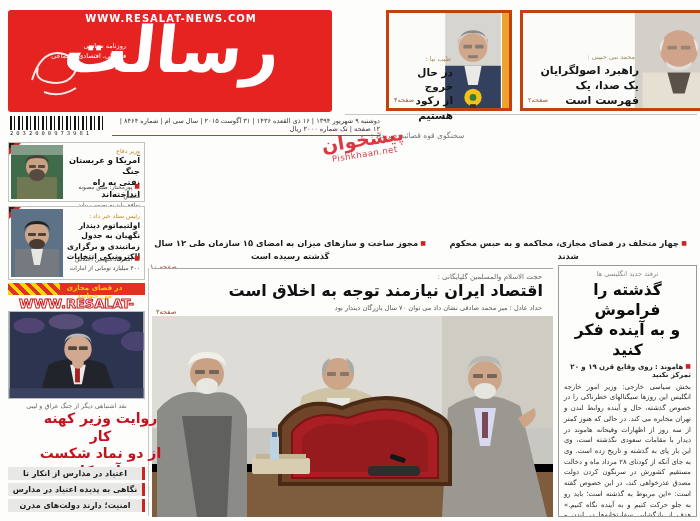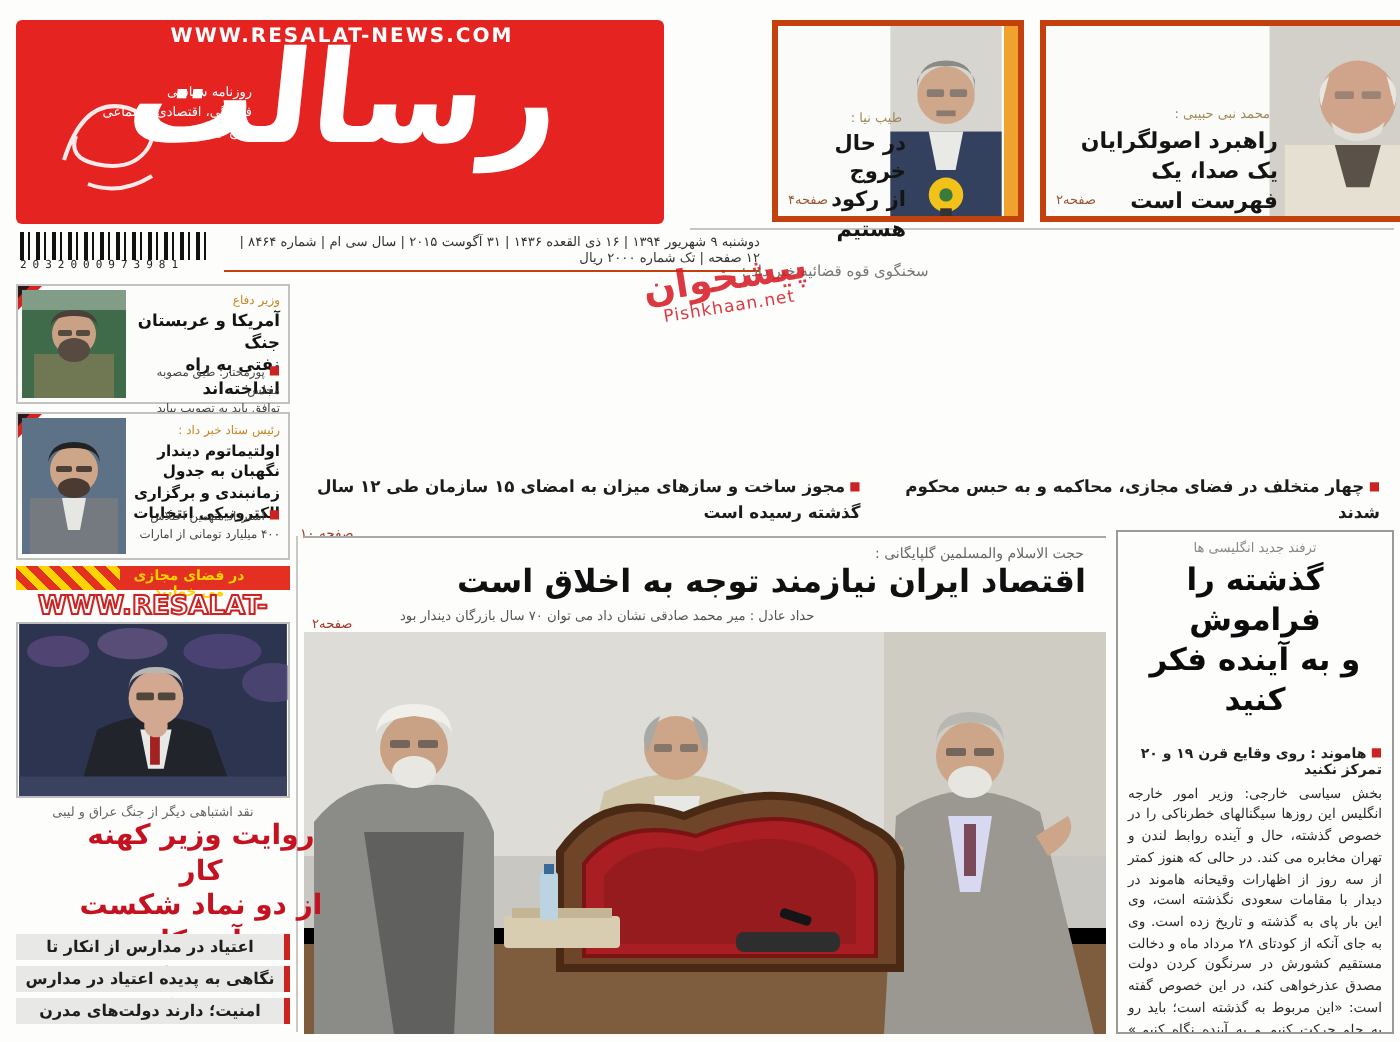--- a/index.html
+++ b/index.html
@@ -35,37 +35,37 @@
   .teaserB .kick{top:40px;left:12px;width:100px;text-align:right;}
   .teaserB .ttl{top:51px;left:12px;width:104px;font-size:11px;}
   
   .lead-kicker{left:355px;top:131px;width:125px;text-align:center;font-size:7.5px;color:#777;}
   .lead-h{left:150px;right:8px;top:138px;text-align:right;font-size:37px;line-height:1.22;
           font-weight:900;color:#0c0c0c;}
   .wm{left:322px;top:130px;transform:rotate(-9deg);color:rgba(214,28,40,.88);text-align:center;}
   .wm .w1{font-size:19px;font-weight:bold;line-height:1;}
   .wm .w2{font-size:8.5px;direction:ltr;letter-spacing:.5px;}
   .lead-bullets{left:150px;right:10px;top:237px;display:flex;gap:16px;}
-  .lead-bullets .lb{flex:1;font-size:8.4px;font-weight:bold;color:#1d1d1d;line-height:1.5;}
+  .lead-bullets .lb{flex:1;font-size:8.4px;font-weight:bold;color:#1d1d1d;text-align:center;line-height:1.5;}
   .rbullet::before{content:"■ ";color:#cc2222;font-size:6px;vertical-align:1px;}
   .lead-page{left:150px;top:263px;font-size:6.8px;color:#a03a2a;}
   
   .c-rule{left:152px;top:268px;width:401px;height:1px;background:#a8a8a4;}
   .vrule{left:148px;top:268px;width:1px;height:248px;background:#c8c8c4;}
   .c-kick{left:152px;right:158px;top:273px;text-align:right;font-size:7px;color:#666;}
   .c-head{left:152px;right:157px;top:281px;text-align:right;font-size:16px;font-weight:bold;color:#101010;}
-  .c-sub{left:200px;right:158px;top:304px;text-align:left;font-size:6.6px;color:#555;}
+  .c-sub{left:200px;right:158px;top:304px;text-align:right;font-size:6.6px;color:#555;}
   .c-page{left:156px;top:308px;font-size:6.6px;color:#a03a2a;}
   .c-photo{left:152px;top:316px;width:401px;height:201px;}
   
   .rbox{left:558px;top:265px;width:139px;height:252px;border:1px solid #9a9a96;box-sizing:border-box;
         background:#fdfdfb;padding:3px 5px;overflow:hidden;}
   .r-kick{text-align:center;font-size:6.6px;color:#888;margin-top:1px;}
   .r-head{text-align:center;font-size:15.5px;font-weight:900;color:#0c0c0c;line-height:1.3;margin-top:2px;}
-  .r-bullet{font-size:7px;font-weight:bold;color:#222;text-align:right;margin-top:12px;}
+  .r-bullet{font-size:7px;font-weight:bold;color:#222;text-align:right;margin-top:1px;}
   .r-body{font-size:6.8px;line-height:1.58;color:#2a2a2a;text-align:justify;margin-top:3px;}
   
   .lbox{left:8px;width:137px;background:#fcfcfa;border:1px solid #c2c2be;box-sizing:border-box;}
   .lbox1{top:142px;height:60px;}
   .lbox2{top:206px;height:74px;}
   .lbox .fold{position:absolute;top:0;left:0;width:0;height:0;
               border-top:12px solid #d42420;border-right:12px solid transparent;}
   .lbox .fold2{position:absolute;top:0;left:0;width:0;height:0;
                border-top:6px solid #2a1a1a;border-right:6px solid transparent;}
   .lbox .badge{position:absolute;top:1px;left:13px;font-size:8px;font-weight:bold;color:#111;}

